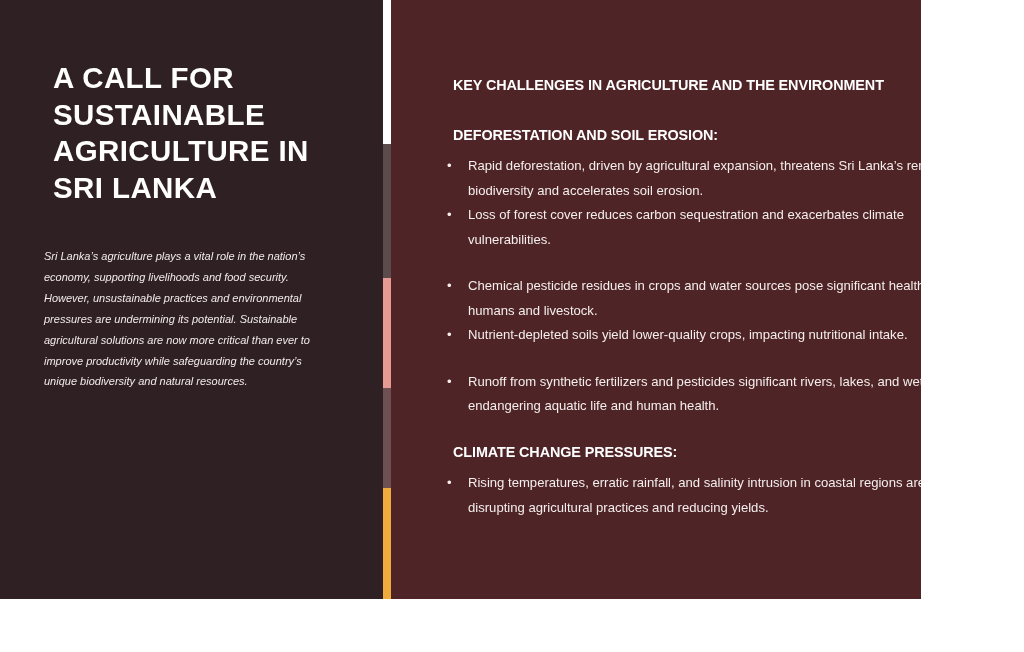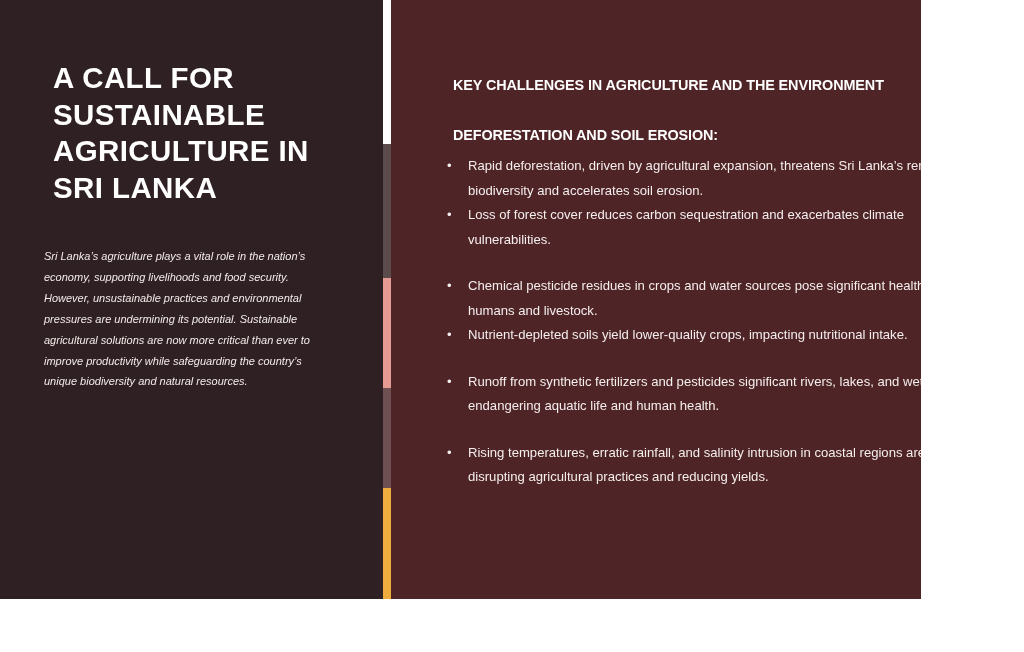--- a/index.html
+++ b/index.html
@@ -171,20 +171,21 @@
               <li><span class="dot">•</span><span>Chemical pesticide residues in crops and water sources pose significant health risks to humans and livestock.</span></li>
               <li><span class="dot">•</span><span>Nutrient-depleted soils yield lower-quality crops, impacting nutritional intake.</span></li>
             </ul>
           </div>
           <div class="section">
             <ul class="bullets">
               <li><span class="dot">•</span><span>Runoff from synthetic fertilizers and pesticides significant rivers, lakes, and wetlands, endangering aquatic life and human health.</span></li>
             </ul>
           </div>
           <div class="section">
+            <h3 class="section-title">CLIMATE CHANGE PRESSURES:</h3>
             <ul class="bullets">
               <li><span class="dot">•</span><span>Rising temperatures, erratic rainfall, and salinity intrusion in coastal regions are disrupting agricultural practices and reducing yields.</span></li>
             </ul>
           </div>
         </div>
     </div>
   </div>
 
   <div class="footer">
     

